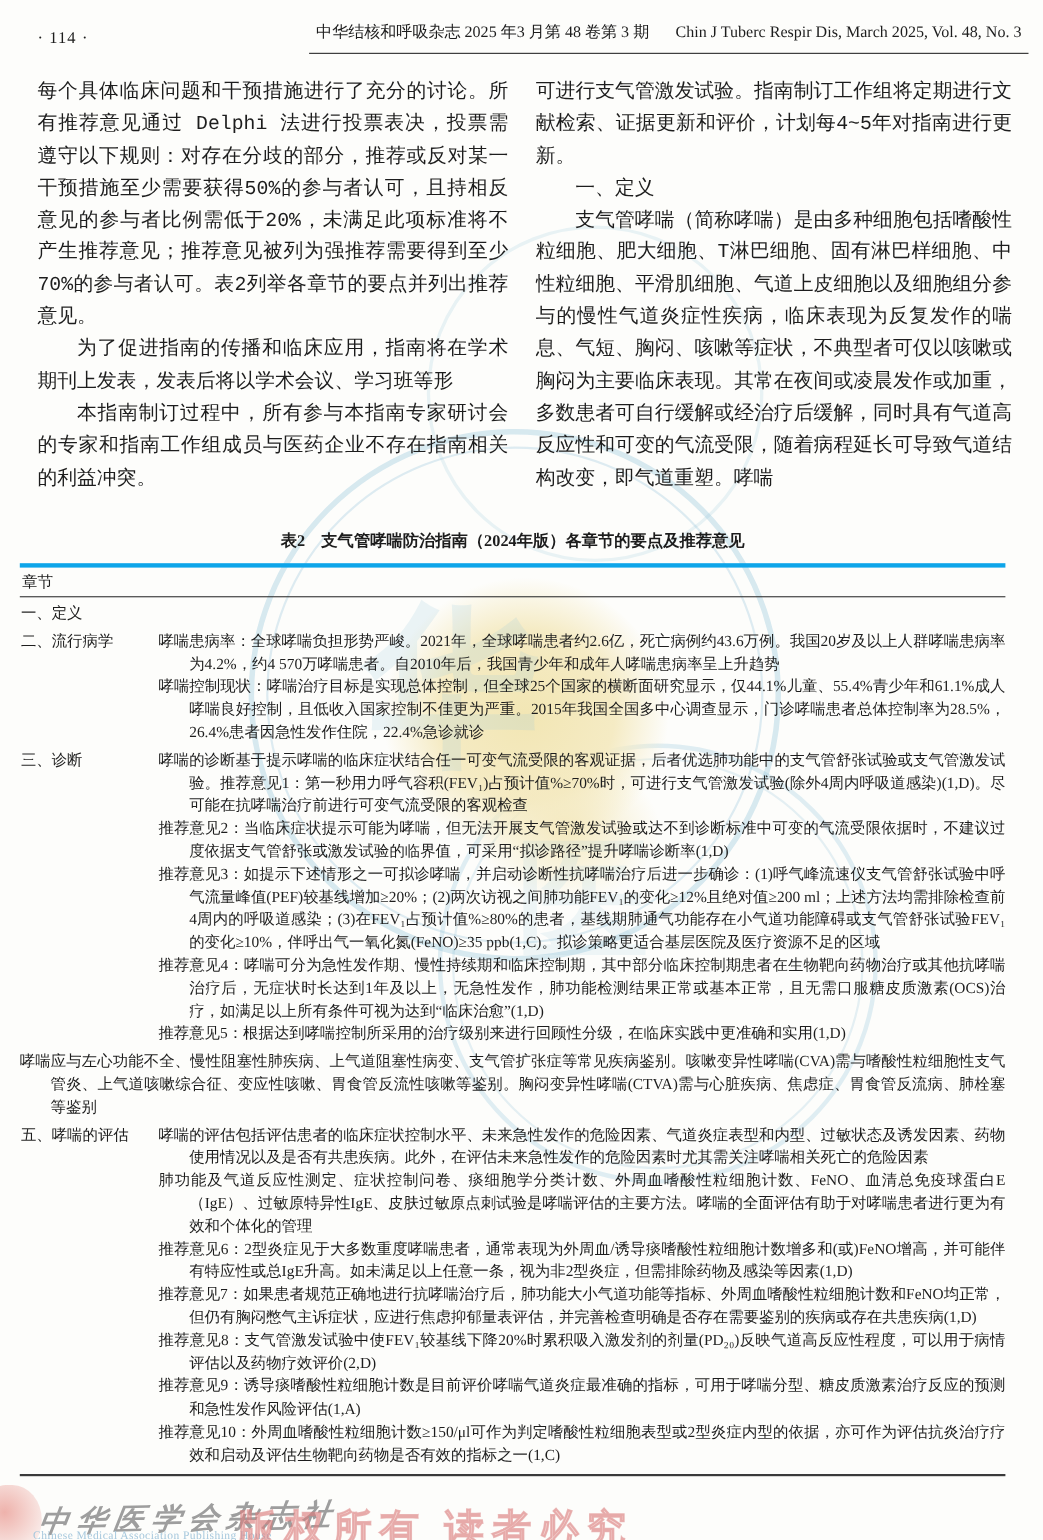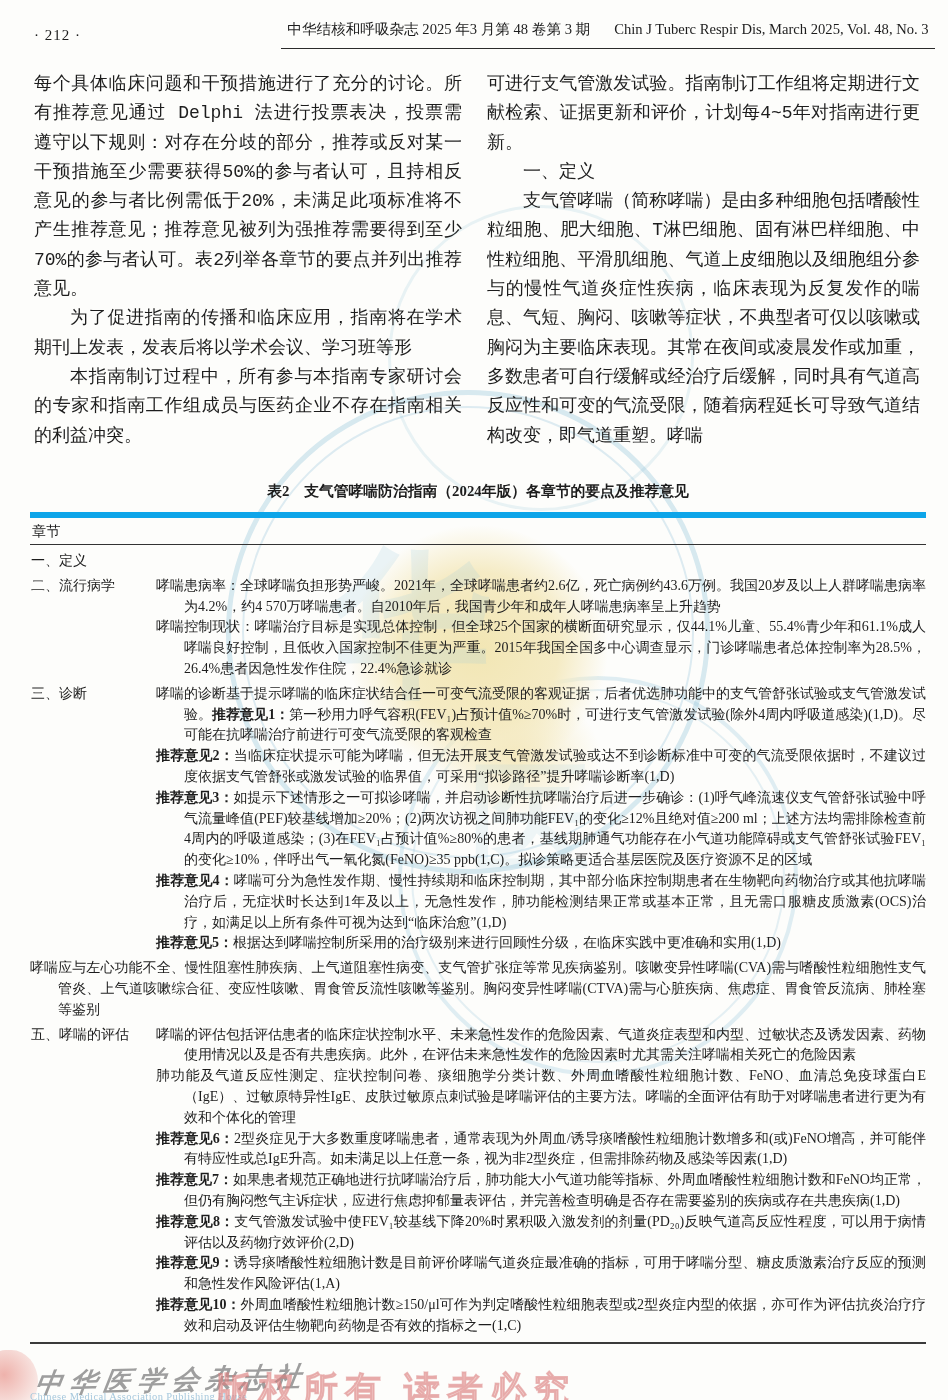--- a/index.html
+++ b/index.html
@@ -36,49 +36,49 @@
     border-bottom:1.5px solid #2b2b2b;padding-bottom:9px;white-space:nowrap;}
   .header-title .en{margin-left:24px;}
   
   .col{position:absolute;top:70px;height:394px;overflow:hidden;z-index:1;
     font-size:18px;line-height:29.3px;text-align:justify;text-justify:inter-ideograph;}
   .col-left{left:34px;width:428px;}
   .col-right{left:487px;width:433px;}
   .col p{margin:0;font-family:Liberation Mono, monospace;}
   .col p.indent{text-indent:2em;}
   
-  .table-wrap{position:absolute;left:30px;top:482px;width:896px;z-index:1;}
+  .table-wrap{position:absolute;left:18px;top:482px;width:896px;z-index:1;}
   .table-caption{text-align:center;font-weight:bold;font-size:14.8px;margin:0 0 11px 0;}
-  .table-head{display:flex;border-top:6px solid #0ea5e9;border-bottom:1px solid #333;padding:4px 0 3px 0;font-size:14.2px;}
+  .table-head{display:flex;border-top:4px solid #0ea5e9;border-bottom:1px solid #333;padding:4px 0 3px 0;font-size:14.2px;}
   .th-section{width:125px;flex:none;padding-left:2px;}
   .th-content{flex:1;text-align:center;}
   .table-body{border-bottom:2px solid #3a3a3a;padding:2px 0 6px 0;}
   .t-row{display:flex;margin-top:4px;}
   .t-label{width:125px;flex:none;font-size:14px;line-height:20.8px;padding-left:1px;}
   .t-content{flex:1;font-size:14px;line-height:20.8px;text-align:justify;text-justify:inter-ideograph;}
   .t-para{margin:0;padding-left:2em;text-indent:-2em;}
-  .t-para b{font-weight:bold;}
+  .t-para b{font-weight:normal;}
 </style>
 </head>
 <body>
 
 <div class="wm wm-ring3"></div>
 <div class="wm wm-ring1"></div>
 <div class="wm wm-ring2"></div>
 <div class="wm wm-yellow"></div>
 <div class="wm wm-yellow2"></div>
 <div class="wm wm-char wm-char1">华</div>
 <div class="wm wm-char wm-char2">医</div>
 <div class="wm wm-corner-red"></div>
 <div class="wm wm-pub-cn">中华医学会杂志社</div>
 <div class="wm wm-pub-en">Chinese Medical Association Publishing House</div>
 <div class="wm wm-copyright">版权所有 读者必究</div>
 
 <div class="page-header">
-  <span class="page-num">· 212 ·</span>
+  <span class="page-num">· 114 ·</span>
   <div class="header-title">
     <span class="cn">中华结核和呼吸杂志 2025 年3 月第 48 卷第 3 期</span><span class="en">Chin J Tuberc Respir Dis, March 2025, Vol. 48, No. 3</span>
   </div>
 </div>
 
 <div class="col col-left" id="col-left">
     <p>每个具体临床问题和干预措施进行了充分的讨论。所有推荐意见通过 Delphi 法进行投票表决，投票需遵守以下规则：对存在分歧的部分，推荐或反对某一干预措施至少需要获得50%的参与者认可，且持相反意见的参与者比例需低于20%，未满足此项标准将不产生推荐意见；推荐意见被列为强推荐需要得到至少70%的参与者认可。表2列举各章节的要点并列出推荐意见。</p>
     <p class="indent">为了促进指南的传播和临床应用，指南将在学术期刊上发表，发表后将以学术会议、学习班等形</p>
     <p class="indent">本指南制订过程中，所有参与本指南专家研讨会的专家和指南工作组成员与医药企业不存在指南相关的利益冲突。</p>
   </div>

